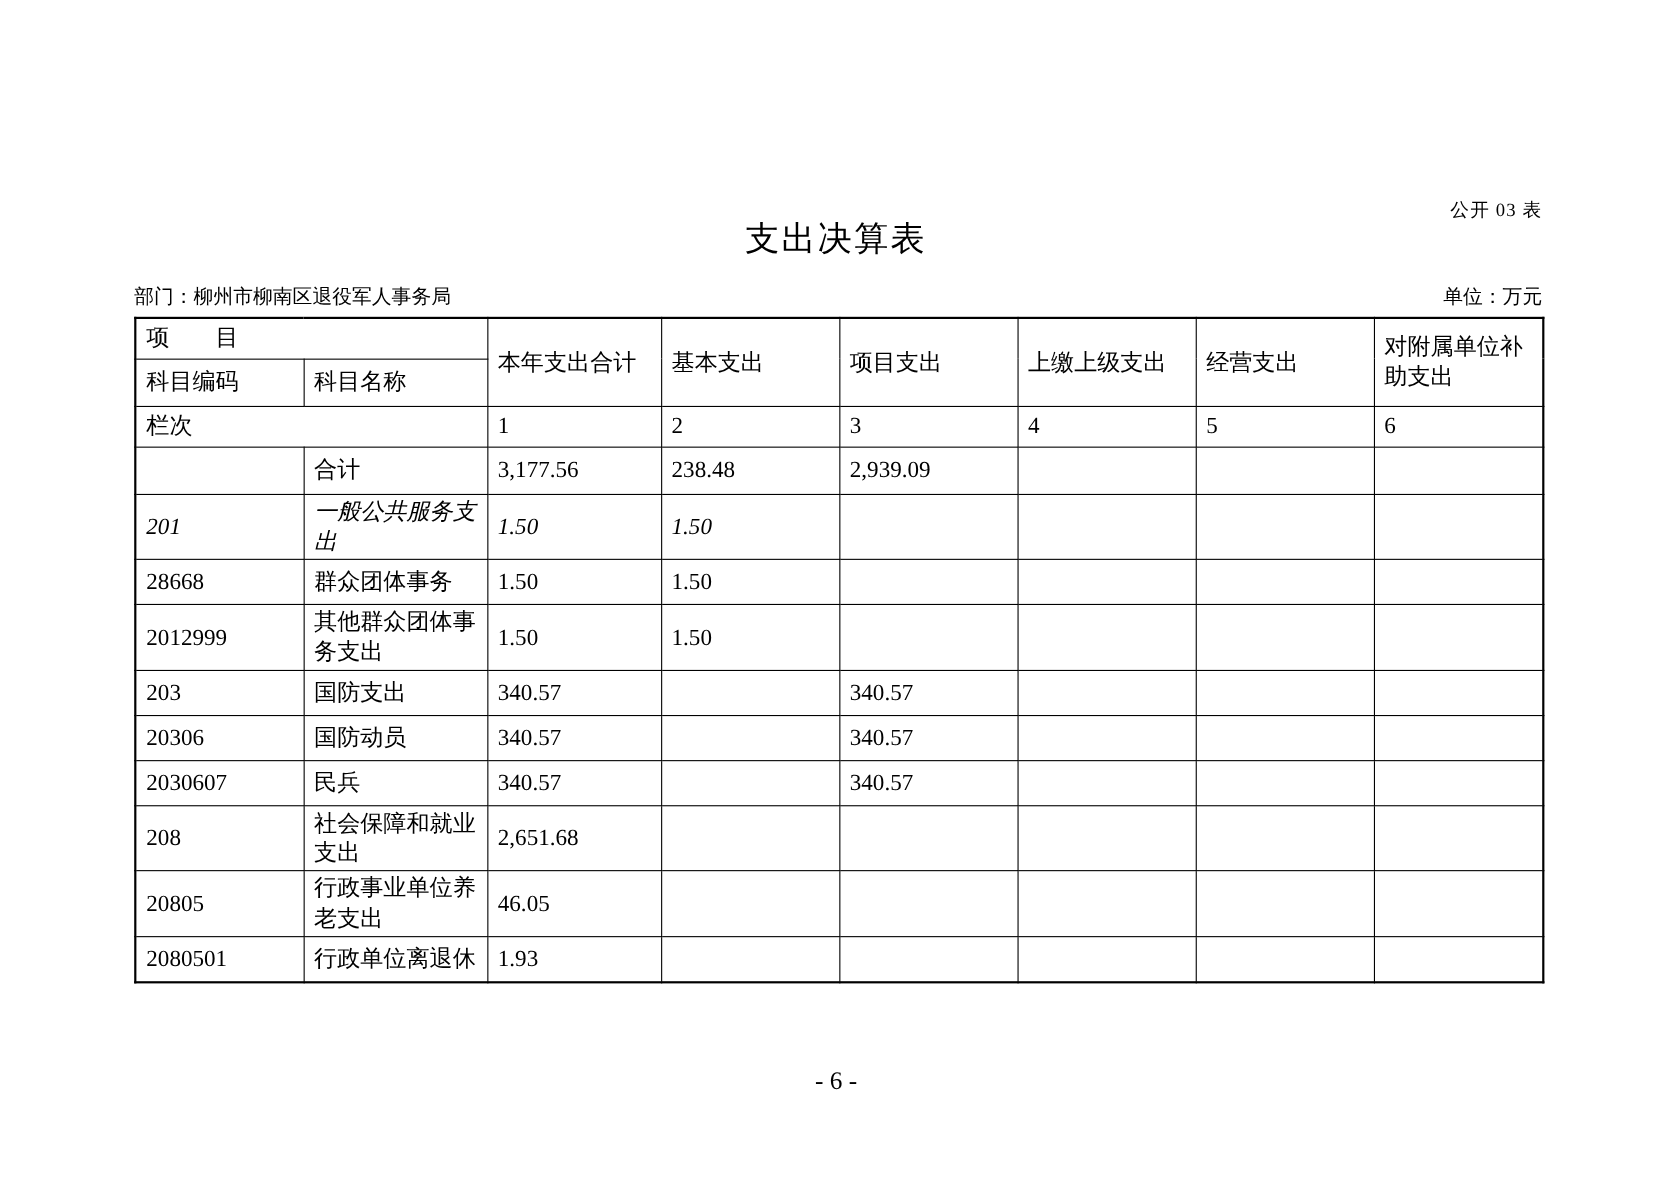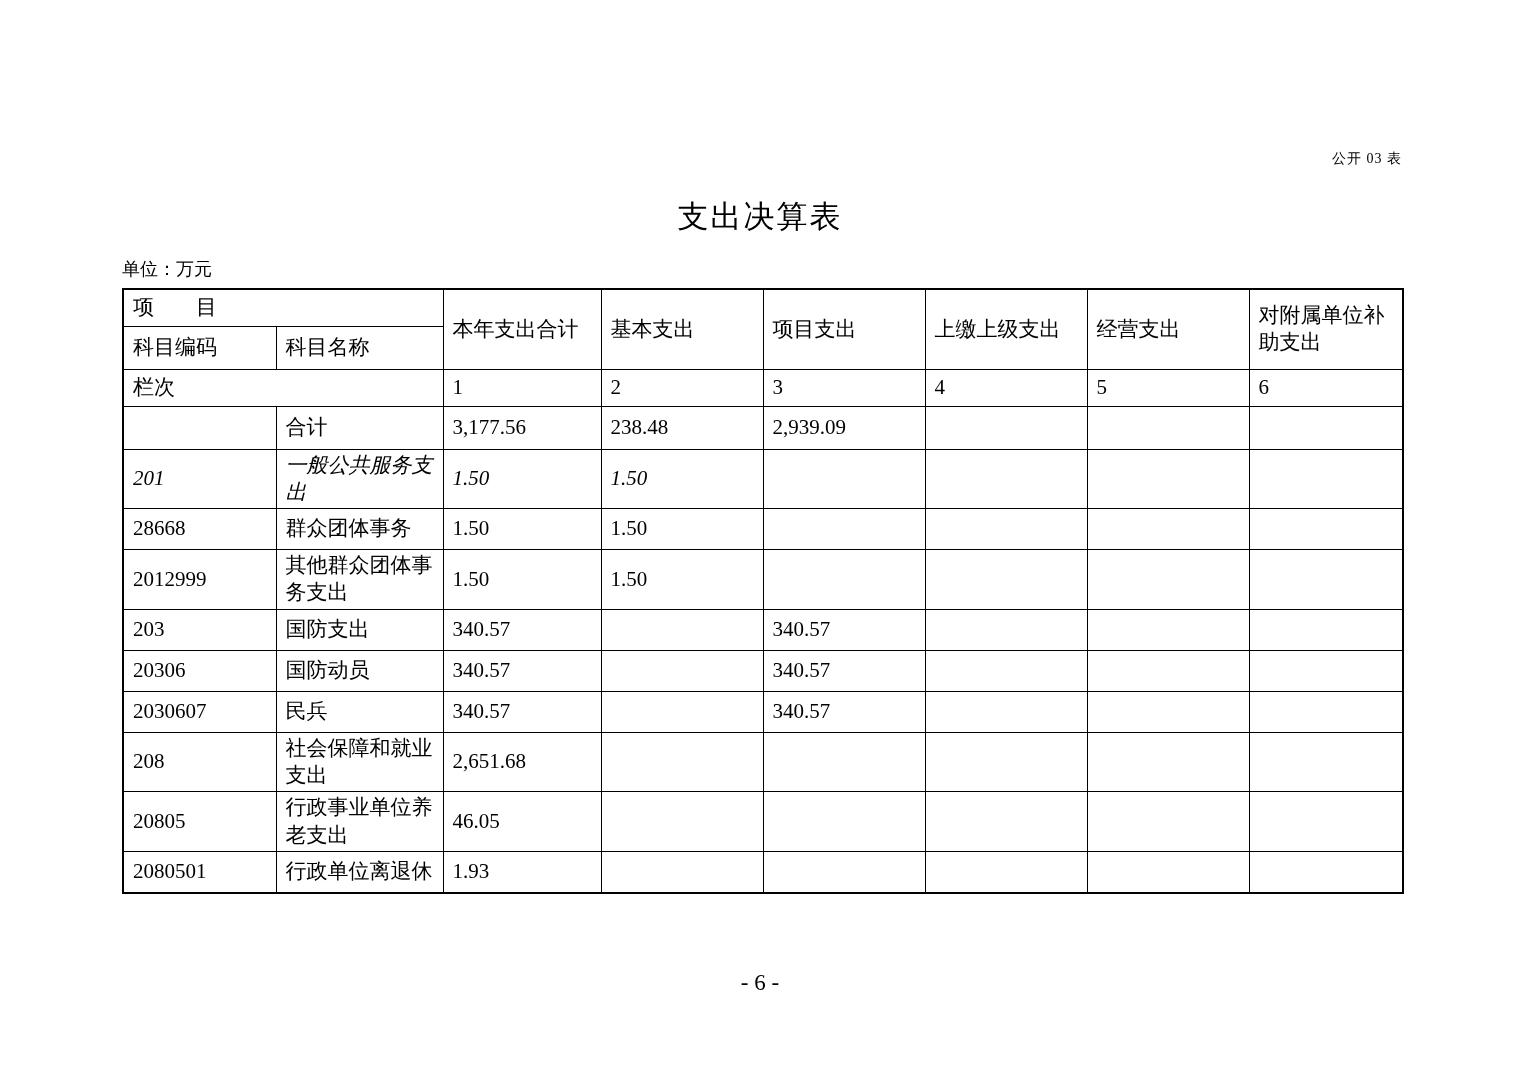--- a/index.html
+++ b/index.html
@@ -6,23 +6,23 @@
   html, body { background: #ffffff; }
   body {
     width: 1520px;
     height: 1074px;
     position: relative;
     font-family: "Liberation Serif", "DejaVu Serif", serif;
     color: #000000;
   }
   .doc-label {
     position: absolute;
-    top: 150px;
+    top: 179px;
     right: 118px;
-    font-size: 14px;
+    font-size: 17px;
     letter-spacing: 1px;
   }
   .page-title {
     position: absolute;
     top: 196px;
     left: 0;
     width: 100%;
     text-align: center;
     font-size: 31px;
     font-weight: normal;
@@ -81,20 +81,21 @@
   }
 </style>
 </head>
 <body>
 
 <div class="doc-label">公开 03 表</div>
 
 <h1 class="page-title">支出决算表</h1>
 
 <div class="meta-row">
+  <span>部门：柳州市柳南区退役军人事务局</span>
   <span>单位：万元</span>
 </div>
 
 <table class="report">
   <colgroup>
     <col style="width:153px">
       <col style="width:167px">
       <col style="width:158px">
       <col style="width:162px">
     <col style="width:162px">

